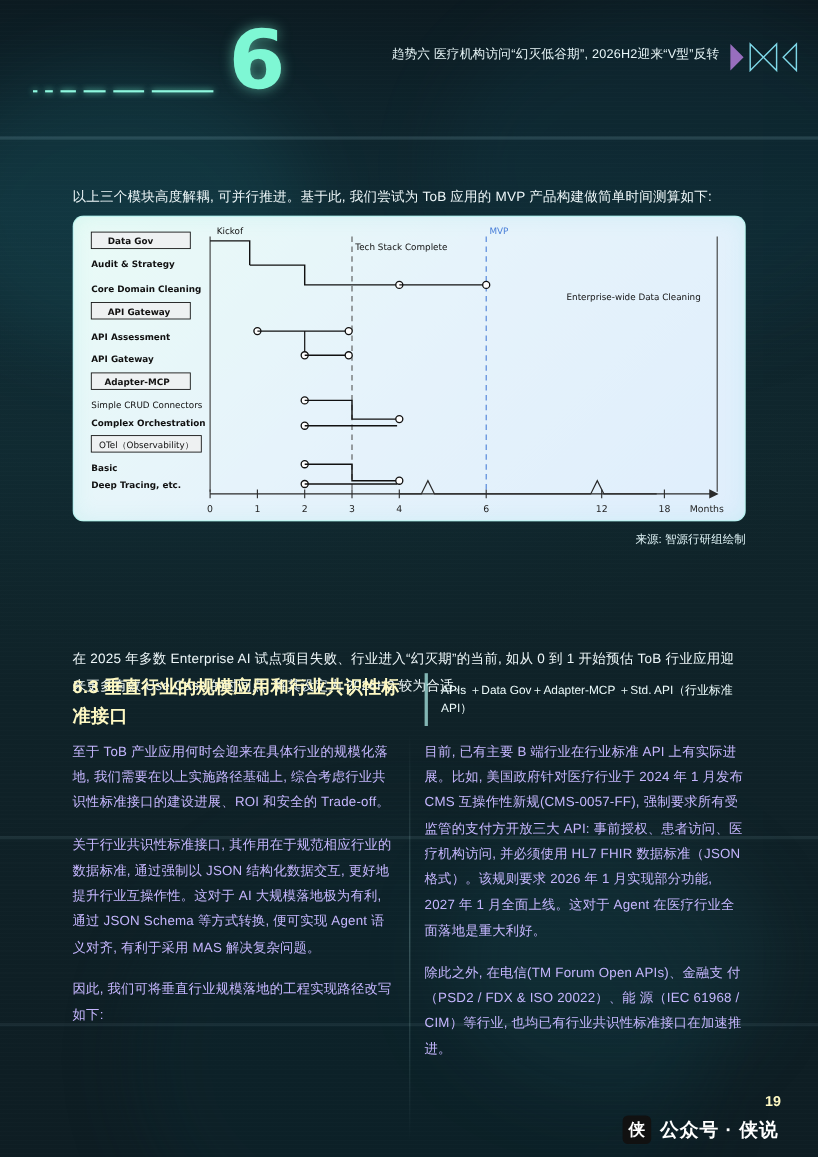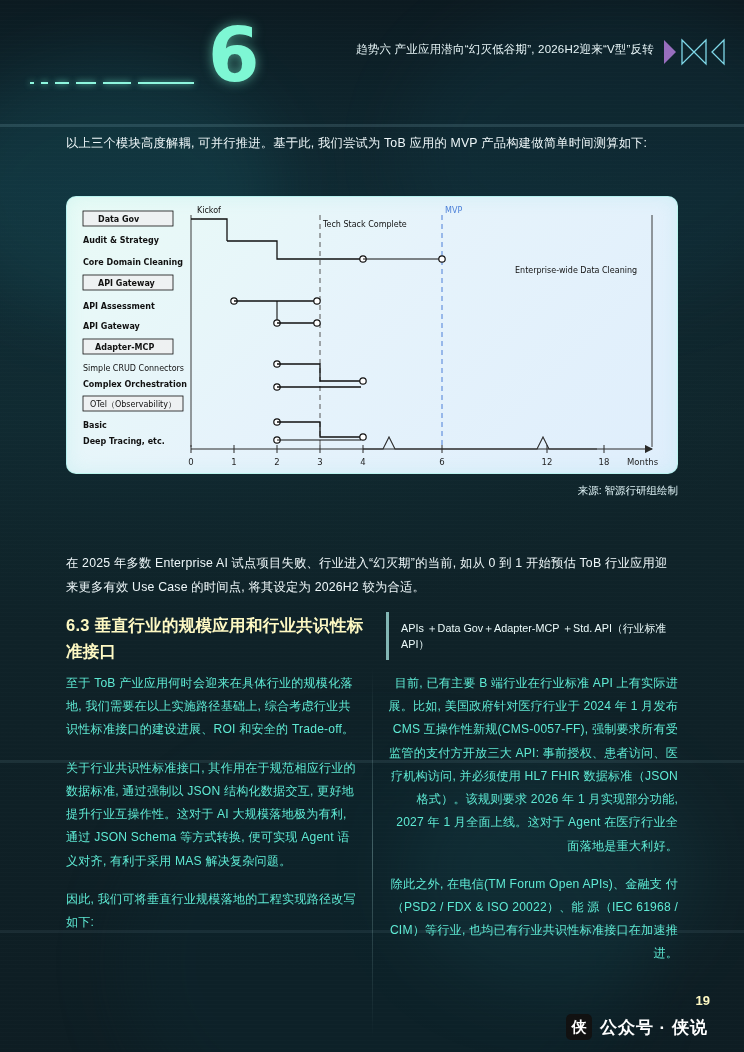--- a/index.html
+++ b/index.html
@@ -58,20 +58,21 @@
     white-space:nowrap;
   }
   .hdr-arrows { position:absolute; right:18px; top:36px; width:64px; height:32px; }
 
   
   .content { position:absolute; left:0; top:112px; right:0; bottom:0; }
 
   .para {
     color:#eef7f9; font-size:12.3px; line-height:1.95;
     letter-spacing:.2px;
+    margin-top:36px;
   }
   .lead {
     position:absolute; left:66px; width:612px; top:20px;
   }
 
   
   .figure {
     position:absolute; left:66px; top:84px; width:612px; height:278px;
     border:1px solid rgba(150,240,230,.55);
     border-radius:10px;
@@ -98,23 +99,23 @@
   }
 
   .callout {
     position:absolute; left:386px; top:500px; width:292px;
     border-left:3px solid rgba(180,245,240,.7);
     padding:8px 0 8px 12px;
     color:#ecfbfb; font-size:10.8px; line-height:1.5;
   }
 
   .colL { position:absolute; left:66px; top:560px; width:292px; }
-  .colR { position:absolute; left:386px; top:560px; width:292px;text-align:right; }
+  .colR { position:absolute; left:386px; top:560px; width:292px; }
   .colL p, .colR p { margin:0 0 15px 0; }
-  .col-text { color:#5eead4; font-size:12.1px; line-height:1.92; letter-spacing:.2px; }
+  .col-text { color:#c4b5fd; font-size:12.1px; line-height:1.92; letter-spacing:.2px; }
 
   .divider {
     position:absolute; left:372px; top:555px; width:1px; height:370px;
     background:linear-gradient(180deg, rgba(200,250,250,0), rgba(200,250,250,.28), rgba(200,250,250,0));
   }
 
   
   .footer { position:absolute; left:0; right:0; bottom:0; height:92px; }
   .foot-brand {
     position:absolute; left:34px; bottom:36px;
@@ -157,21 +158,21 @@
 <div class="header">
   <div class="big-num">6</div>
   <div class="dash-row">
     <i class="d1"></i>
       <i class="d2"></i>
       <i class="d3"></i>
       <i class="d4"></i>
       <i class="d5"></i>
       <i class="d6"></i>
   </div>
-  <div class="header-title">趋势六   产业应用潜向“幻灭低谷期”, 2026H2迎来“V型”反转</div>
+  <div class="header-title">趋势六   医疗机构访问“幻灭低谷期”, 2026H2迎来“V型”反转</div>
   <div class="hdr-arrows">
     <svg width="64" height="32" viewBox="0 0 64 32">
       <polygon points="2,4 14,16 2,28" fill="#b07bd8" opacity=".85"></polygon>
       <polygon points="20,4 32,16 20,28" fill="none" stroke="#7fd8e8" stroke-width="1.3"></polygon>
       <polygon points="62,4 50,16 62,28" fill="none" stroke="#7fd8e8" stroke-width="1.3"></polygon>
       <polygon points="44,4 32,16 44,28" fill="none" stroke="#7fd8e8" stroke-width="1.3"></polygon>
     </svg>
   </div>
 </div>
 

